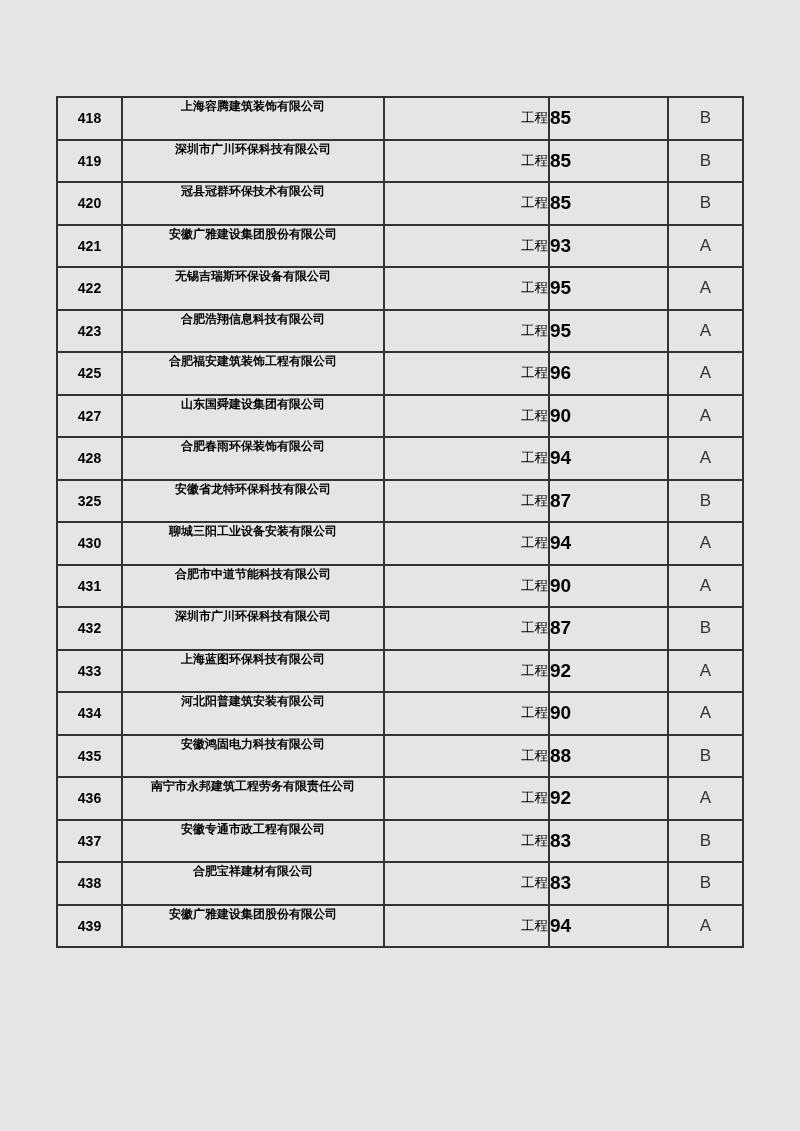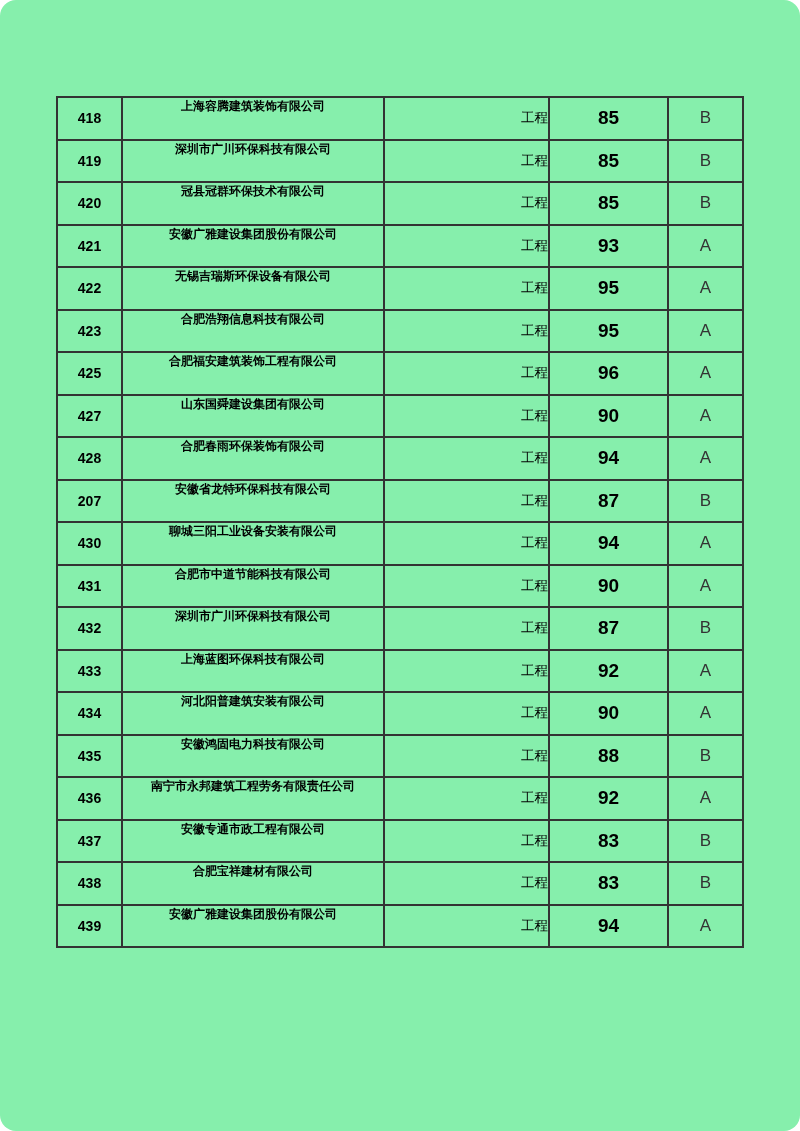--- a/index.html
+++ b/index.html
@@ -5,23 +5,22 @@
   html, body {
     margin: 0;
     padding: 0;
     background: #ffffff;
     font-family: "Liberation Sans", "DejaVu Sans", sans-serif;
   }
   .page {
     position: relative;
     width: 800px;
     height: 1131px;
-    background: #86efac;
+    background: #e5e5e5;
     overflow: hidden;
-    border-radius: 16px;
   }
   .rating-table {
     position: absolute;
     left: 56px;
     top: 96px;
     width: 686px;
     border-collapse: collapse;
     table-layout: fixed;
   }
   .rating-table td {
@@ -54,21 +53,21 @@
     width: 165px;
     text-align: right;
     vertical-align: middle;
     padding-top: 5px;
     font-weight: normal;
     font-size: 13.5px;
     color: #000000;
   }
   .c-score {
     width: 119px;
-    text-align: center;
+    text-align: left;
     vertical-align: middle;
     font-weight: bold;
     font-size: 19px;
     color: #000000;
   }
   .c-grade {
     width: 75px;
     text-align: center;
     vertical-align: middle;
     font-weight: normal;
@@ -157,21 +156,21 @@
 
   <tr>
     <td class="c-index">428</td>
     <td class="c-name">合肥春雨环保装饰有限公司</td>
     <td class="c-cat">工程</td>
     <td class="c-score">94</td>
     <td class="c-grade">A</td>
   </tr>
 
   <tr>
-    <td class="c-index">207</td>
+    <td class="c-index">325</td>
     <td class="c-name">安徽省龙特环保科技有限公司</td>
     <td class="c-cat">工程</td>
     <td class="c-score">87</td>
     <td class="c-grade">B</td>
   </tr>
 
   <tr>
     <td class="c-index">430</td>
     <td class="c-name">聊城三阳工业设备安装有限公司</td>
     <td class="c-cat">工程</td>

